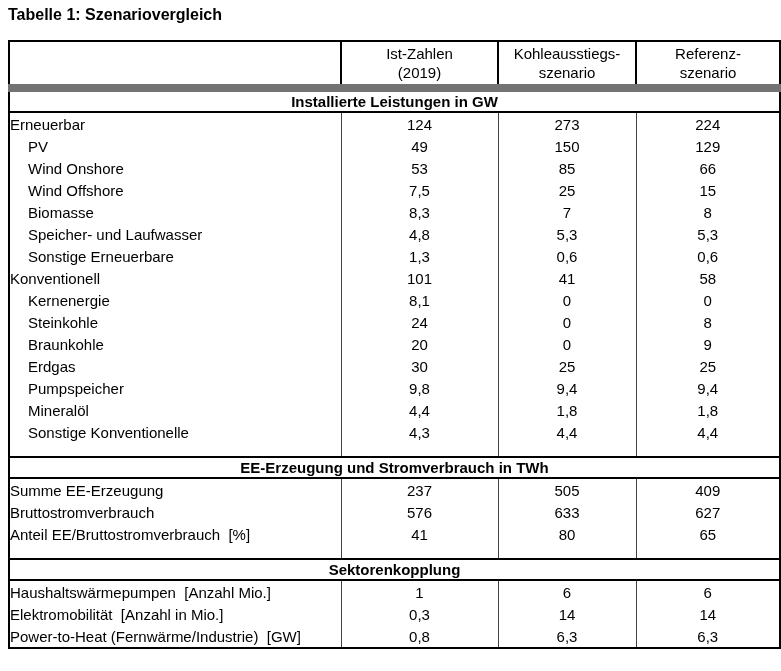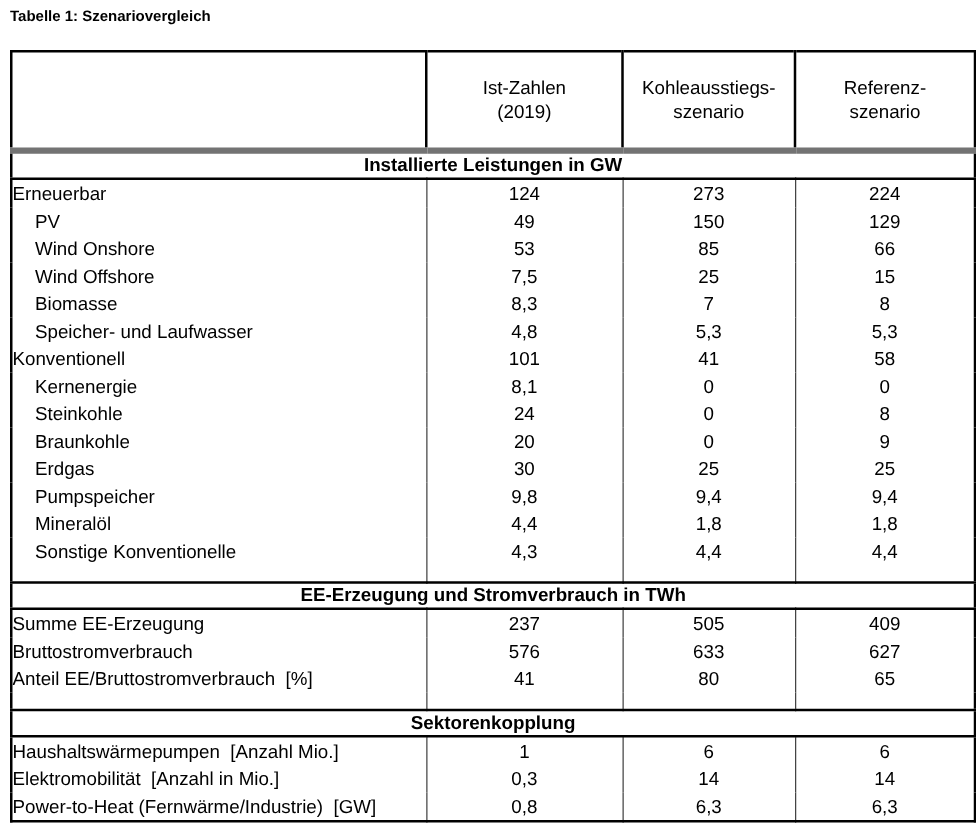--- a/index.html
+++ b/index.html
@@ -15,21 +15,21 @@
   .page {
     position: relative;
     width: 781px;
     height: 671px;
     background: #ffffff;
   }
   .doc-title {
     position: absolute;
     left: 8px;
     top: 6px;
-    font-size: 12px;
+    font-size: 16px;
     font-weight: bold;
     white-space: pre;
   }
   table.scenario {
     position: absolute;
     left: 8px;
     top: 40px;
     width: 771px;
     border-collapse: collapse;
     table-layout: fixed;
@@ -39,22 +39,22 @@
   col.c-label  { width: 332px; }
   col.c-ist    { width: 157px; }
   col.c-kohle  { width: 138px; }
   col.c-ref    { width: 144px; }
 
   thead th {
     font-weight: normal;
     text-align: center;
     vertical-align: middle;
     height: 40px;
-    padding: 18px 0;
-    border-bottom: 5px solid #737373;
+    padding: 1px 0;
+    border-bottom: 8px solid #737373;
     line-height: 19px;
   }
   thead th + th {
     border-left: 2px solid #000000;
   }
 
   tr.section-row td {
     border-top: 2px solid #000000;
     border-bottom: 2px solid #000000;
     font-weight: bold;
@@ -157,20 +157,26 @@
           <td class="num">8,3</td>
           <td class="num">7</td>
           <td class="num">8</td>
         </tr>
         <tr class="data-row">
           <td class="label indent">Speicher- und Laufwasser</td>
           <td class="num">4,8</td>
           <td class="num">5,3</td>
           <td class="num">5,3</td>
         </tr>
+        <tr class="data-row">
+          <td class="label indent">Sonstige Erneuerbare</td>
+          <td class="num">1,3</td>
+          <td class="num">0,6</td>
+          <td class="num">0,6</td>
+        </tr>
         <tr class="data-row bold-row">
           <td class="label">Konventionell</td>
           <td class="num">101</td>
           <td class="num">41</td>
           <td class="num">58</td>
         </tr>
         <tr class="data-row">
           <td class="label indent">Kernenergie</td>
           <td class="num">8,1</td>
           <td class="num">0</td>

